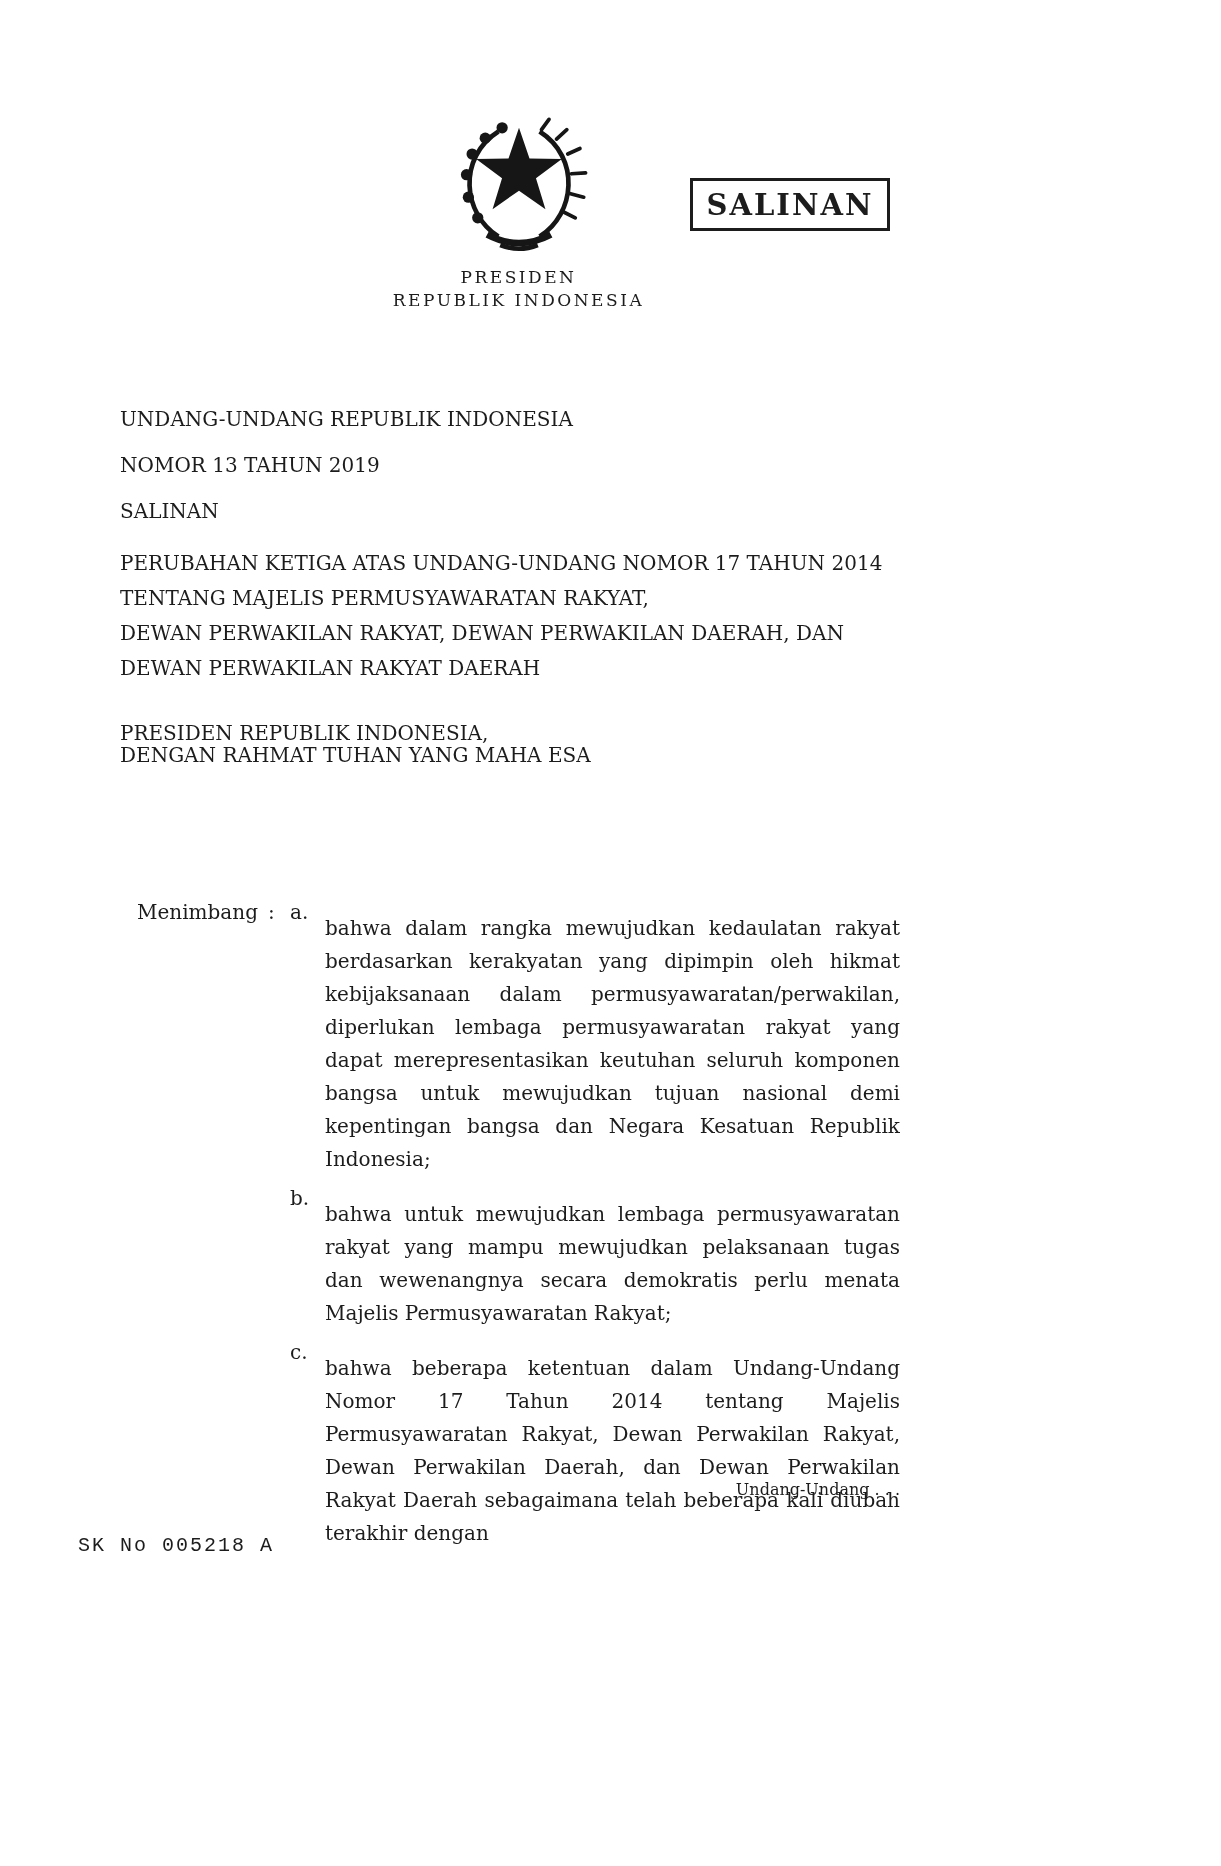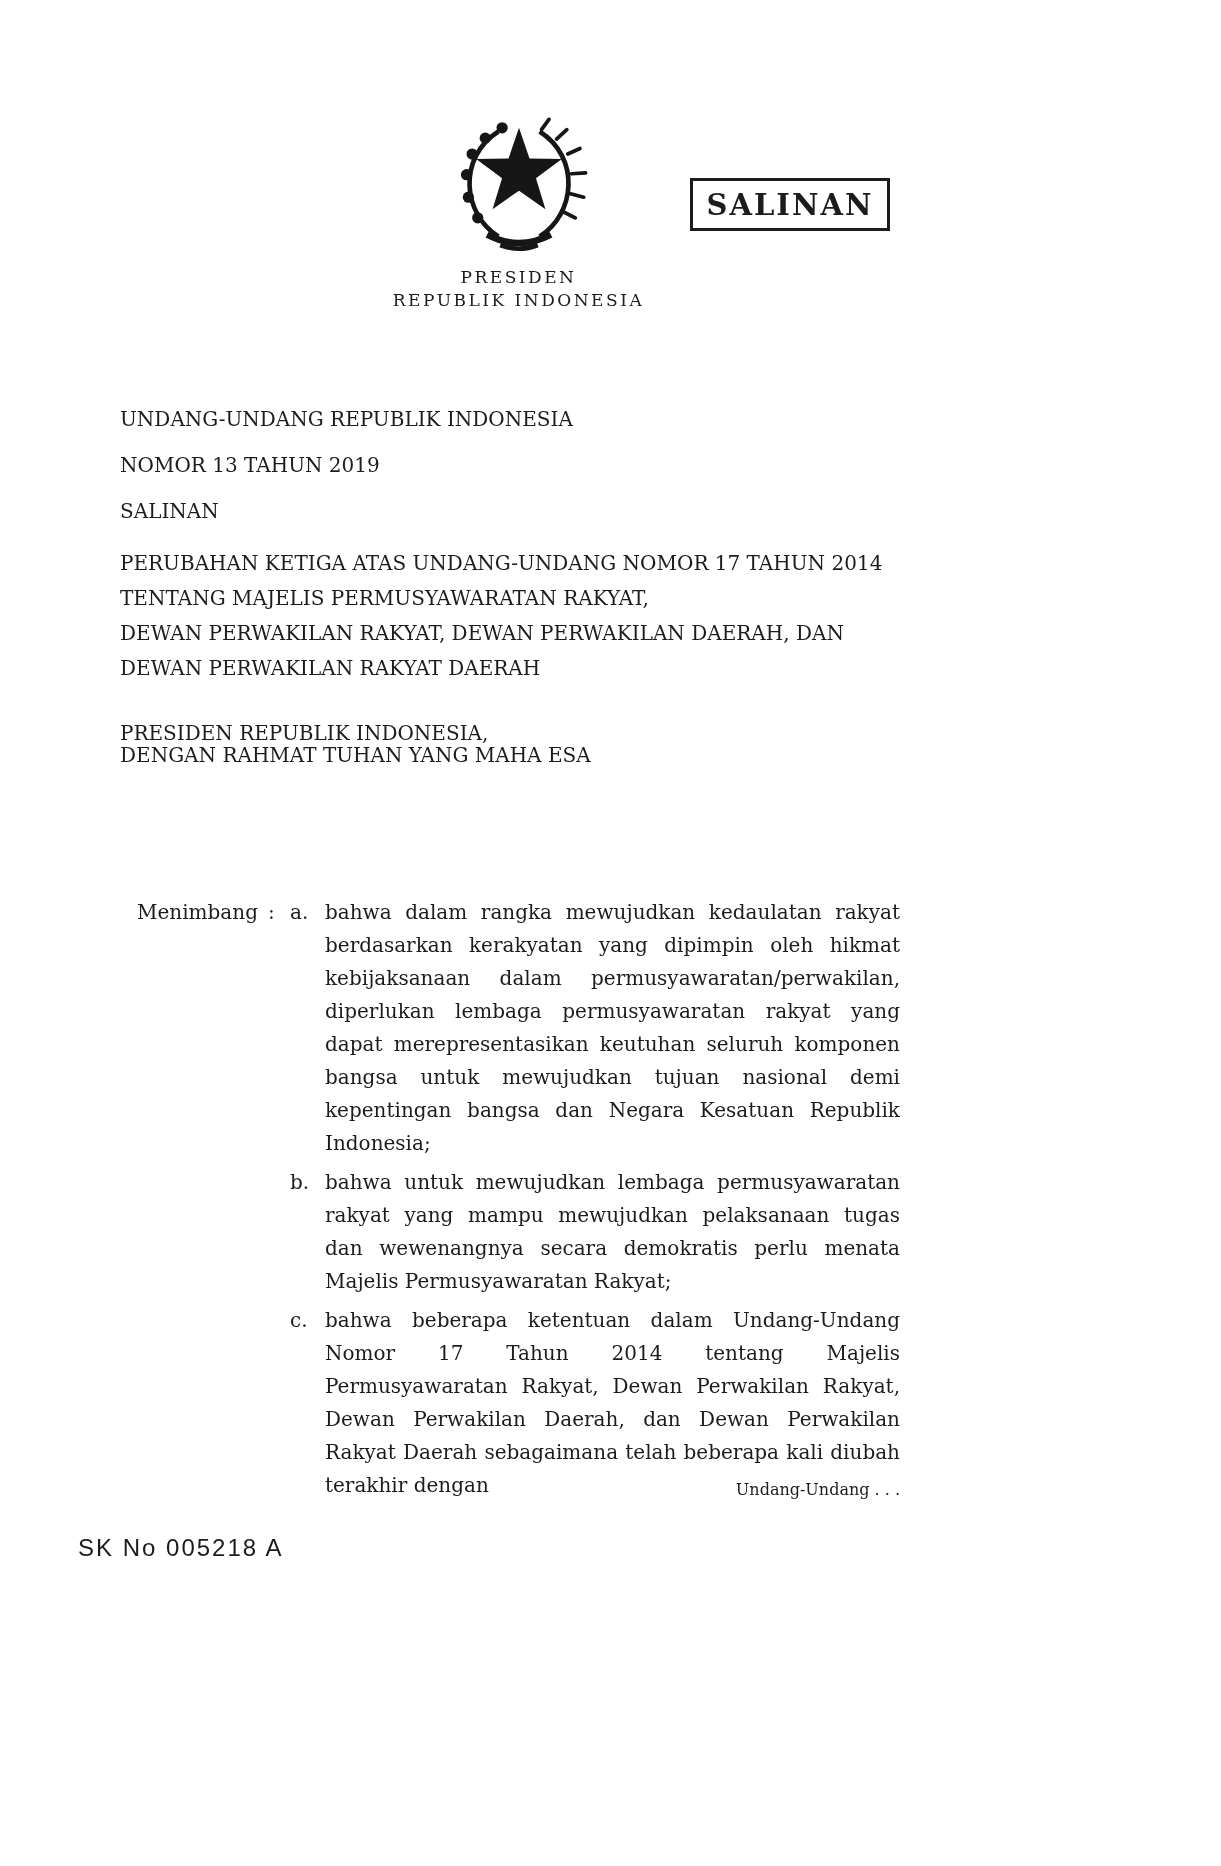--- a/index.html
+++ b/index.html
@@ -61,35 +61,35 @@
     width: 763px;
     display: flex;
     font-size: 20px;
     line-height: 33px;
   }
   .cons-label { width: 131px; flex: none; }
   .cons-colon { width: 22px; flex: none; }
   .cons-items { flex: 1; }
   .cons-item { display: flex; margin-bottom: 6px; }
   .cons-letter { width: 35px; flex: none; }
-  .cons-text { flex: 1; text-align: justify; }
+  .cons-text { flex: 1; text-align: justify; margin-top: 16px; }
   .continuation {
     position: absolute;
     top: 1480px;
     left: 137px;
     width: 763px;
     text-align: right;
     font-size: 16px;
   }
   .print-code {
     position: absolute;
     top: 1534px;
     left: 78px;
-    font-family: Liberation Sans, sans-serif;
-    font-size: 24px;
+    font-family: Liberation Mono, monospace;
+    font-size: 20px;
     letter-spacing: 2px;
   }
 </style>
 </head>
 <body>
 
 <div class="page">
 
   <div class="salinan-box">
     <span>SALINAN</span>

